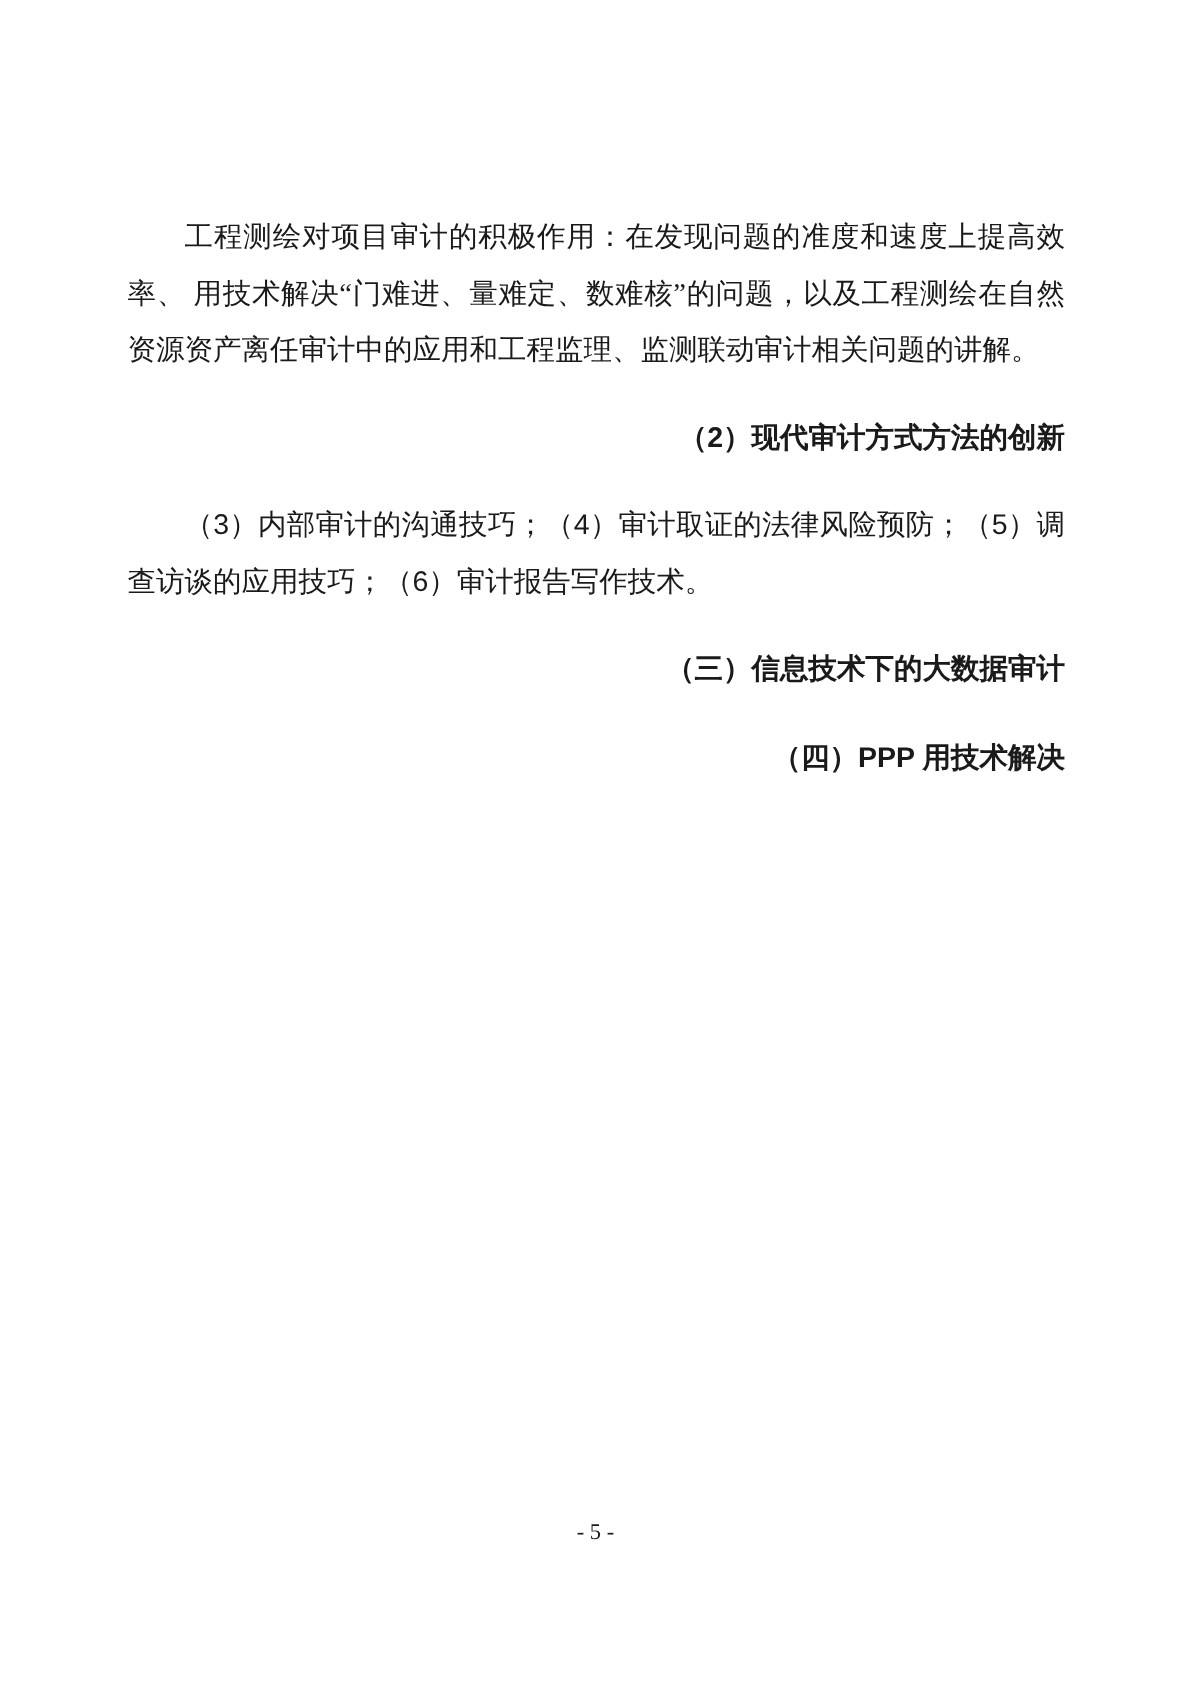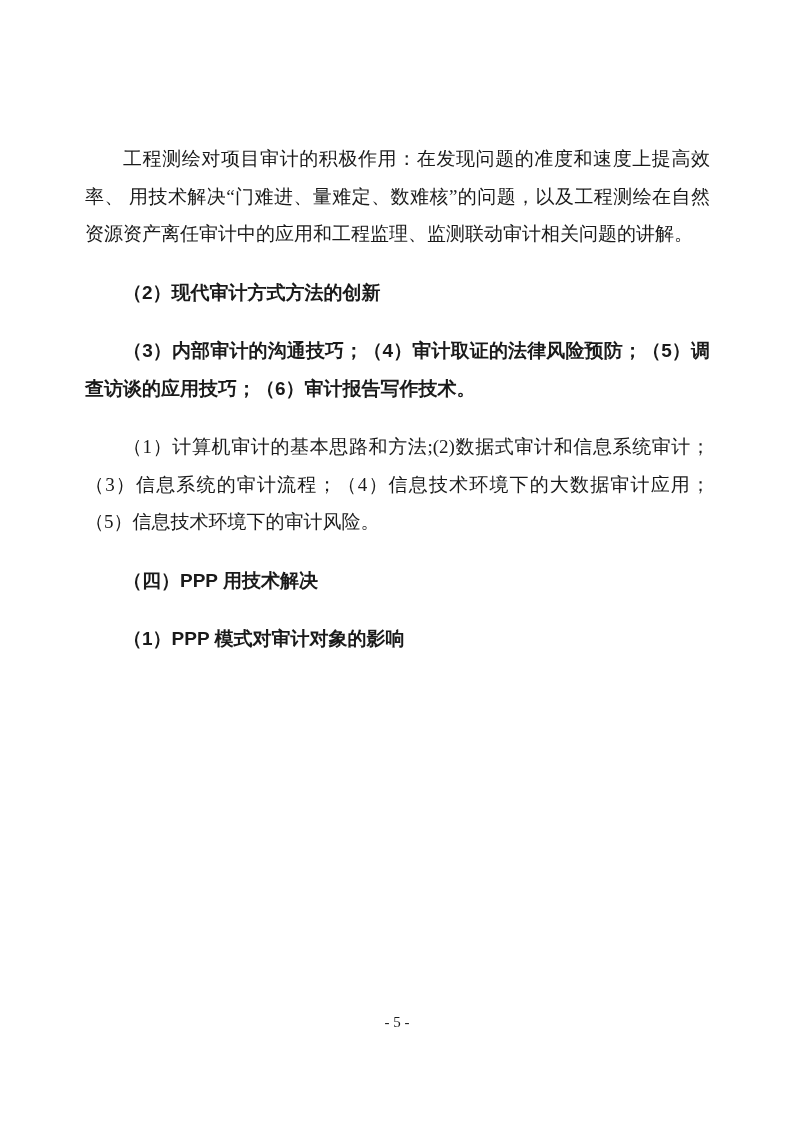--- a/index.html
+++ b/index.html
@@ -26,46 +26,45 @@
     font-size: 19px;
     line-height: 37.5px;
     text-align: justify;
     text-indent: 2em;
     margin: 0 0 21px 0;
     color: #1a1a1a;
     font-family: "Liberation Serif", "DejaVu Serif", serif;
     font-weight: normal;
   }
   .para.bold {
-    font-weight: bold;
+    font-weight: normal;
     font-family: "Liberation Sans", "DejaVu Sans", sans-serif;
   }
   .para.heading {
     font-weight: bold;
     font-family: "Liberation Sans", "DejaVu Sans", sans-serif;
-    text-align: left;
+    text-align: right;
   }
   .page-footer {
     position: absolute;
     left: 0;
     top: 1014px;
     width: 100%;
     text-align: center;
     font-size: 15px;
     color: #1a1a1a;
     font-family: "Liberation Serif", "DejaVu Serif", serif;
   }
 </style>
 </head>
 <body>
 
 <div class="page">
   <div class="content">
     <p class="para body">工程测绘对项目审计的积极作用：在发现问题的准度和速度上提高效率、 用技术解决“门难进、量难定、数难核”的问题，以及工程测绘在自然资源资产离任审计中的应用和工程监理、监测联动审计相关问题的讲解。</p>
     <p class="para heading">（2）现代审计方式方法的创新</p>
     <p class="para bold">（3）内部审计的沟通技巧；（4）审计取证的法律风险预防；（5）调查访谈的应用技巧；（6）审计报告写作技术。</p>
-    <p class="para body">（1）计算机审计的基本思路和方法;(2)数据式审计和信息系统审计；（3）信息系统的审计流程；（4）信息技术环境下的大数据审计应用；（5）信息技术环境下的审计风险。</p>
+    <p class="para heading">（三）信息技术下的大数据审计</p>
     <p class="para heading">（四）PPP 用技术解决</p>
-    <p class="para heading">（1）PPP 模式对审计对象的影响</p>
   </div>
 
   <div class="page-footer">- 5 -</div>
 </div>
 
 </body></html>

